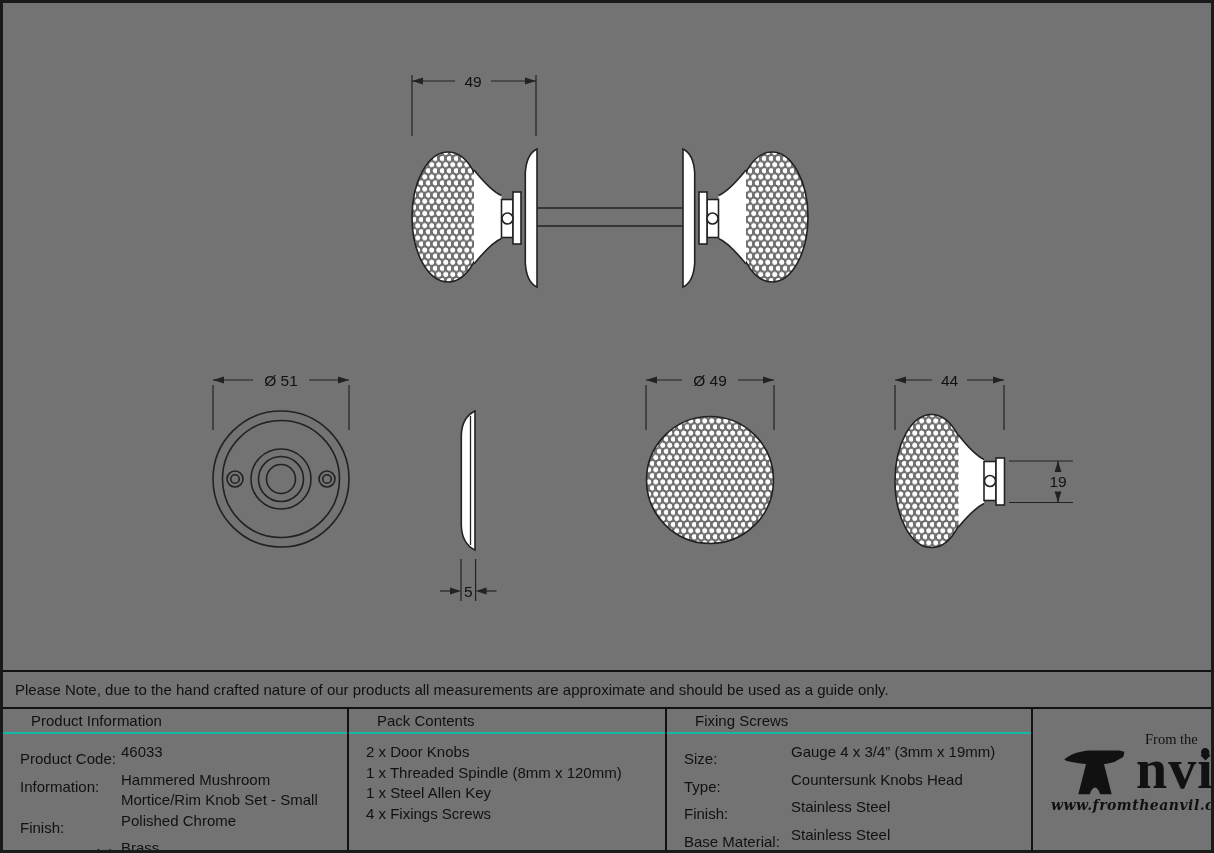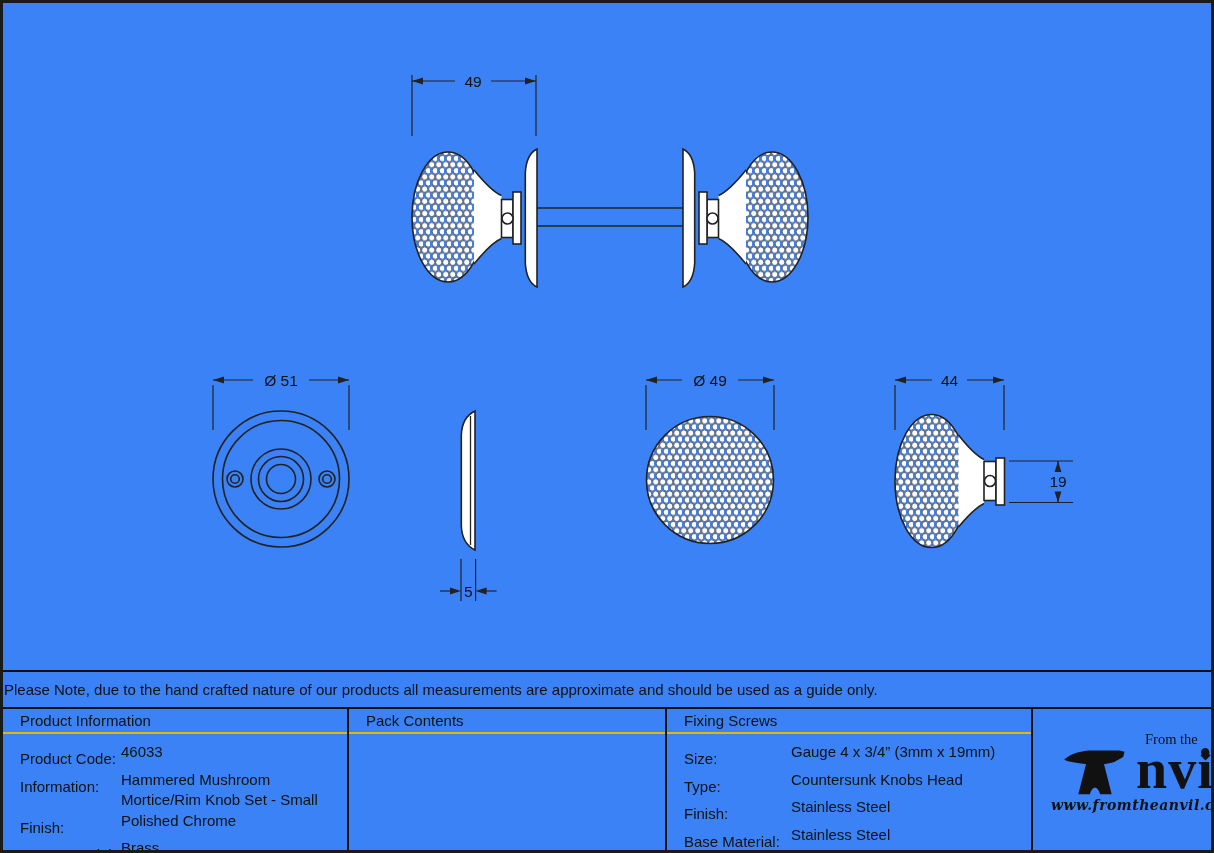--- a/index.html
+++ b/index.html
@@ -1,40 +1,40 @@
 <!DOCTYPE html>
 <html><head>
 <meta charset="utf-8">
 <style>
   html,body{margin:0;padding:0;background:#e8e8e8;}
   .sheet{
-    position:relative;width:1214px;height:853px;background:#3b82f6;
+    position:relative;width:1214px;height:853px;background:#737373;
     border:3px solid #1a1a1a;box-sizing:border-box;overflow:hidden;
     font-family:"Liberation Sans",sans-serif;color:#111;
   }
   .drawing-svg{position:absolute;left:0;top:0;display:block;}
   .dim-text{font-family:"Liberation Sans",sans-serif;font-size:15.5px;fill:#111;}
   
   .note-row{
     position:absolute;left:0;right:0;top:667px;height:37px;box-sizing:border-box;
     border-top:2px solid #111;display:flex;align-items:center;
-    padding-left:1px;font-size:15px;
+    padding-left:12px;font-size:15px;
   }
   .spec-table{
     position:absolute;left:0;right:0;top:704px;bottom:0;box-sizing:border-box;
     border-top:2px solid #111;display:flex;align-items:stretch;
   }
   .spec-col{box-sizing:border-box;border-right:2px solid #111;display:flex;flex-direction:column;}
   .col-product{width:346px;}
   .col-pack{width:318px;}
   .col-fixing{width:366px;}
   .col-logo{flex:1;border-right:none;position:relative;}
   .col-header{
-    height:23px;border-bottom:2px solid #eab308;display:flex;align-items:center;
-    padding-left:17px;font-size:15px;flex:0 0 auto;
+    height:23px;border-bottom:2px solid #14b8a6;display:flex;align-items:center;
+    padding-left:28px;font-size:15px;flex:0 0 auto;
   }
   .col-body{flex:1;padding:8px 8px 0 17px;font-size:15px;line-height:20.5px;}
   .kv-row{display:flex;align-items:flex-start;}
   .kv-label{flex:0 0 101px;margin-top:7px;}
   .col-fixing .kv-label{flex:0 0 107px;}
   .kv-value{flex:1;padding-right:4px;}
   .pack-list{list-style:none;margin:0;padding:0;}
   
   .anvil-icon{position:absolute;left:29px;top:39px;}
   .brand-name{
@@ -218,20 +218,28 @@
         </div>
         <div class="kv-row">
           <span class="kv-label">Base Material:</span>
           <span class="kv-value">Brass</span>
         </div>
       </div>
     </div>
 
     <div class="spec-col col-pack">
       <div class="col-header">Pack Contents</div>
+      <div class="col-body">
+        <ul class="pack-list">
+          <li>2 x Door Knobs</li>
+          <li>1 x Threaded Spindle (8mm x 120mm)</li>
+          <li>1 x Steel Allen Key</li>
+          <li>4 x Fixings Screws</li>
+        </ul>
+      </div>
     </div>
 
     <div class="spec-col col-fixing">
       <div class="col-header">Fixing Screws</div>
       <div class="col-body">
         <div class="kv-row">
           <span class="kv-label">Size:</span>
           <span class="kv-value">Gauge 4 x 3/4” (3mm x 19mm)</span>
         </div>
         <div class="kv-row">

